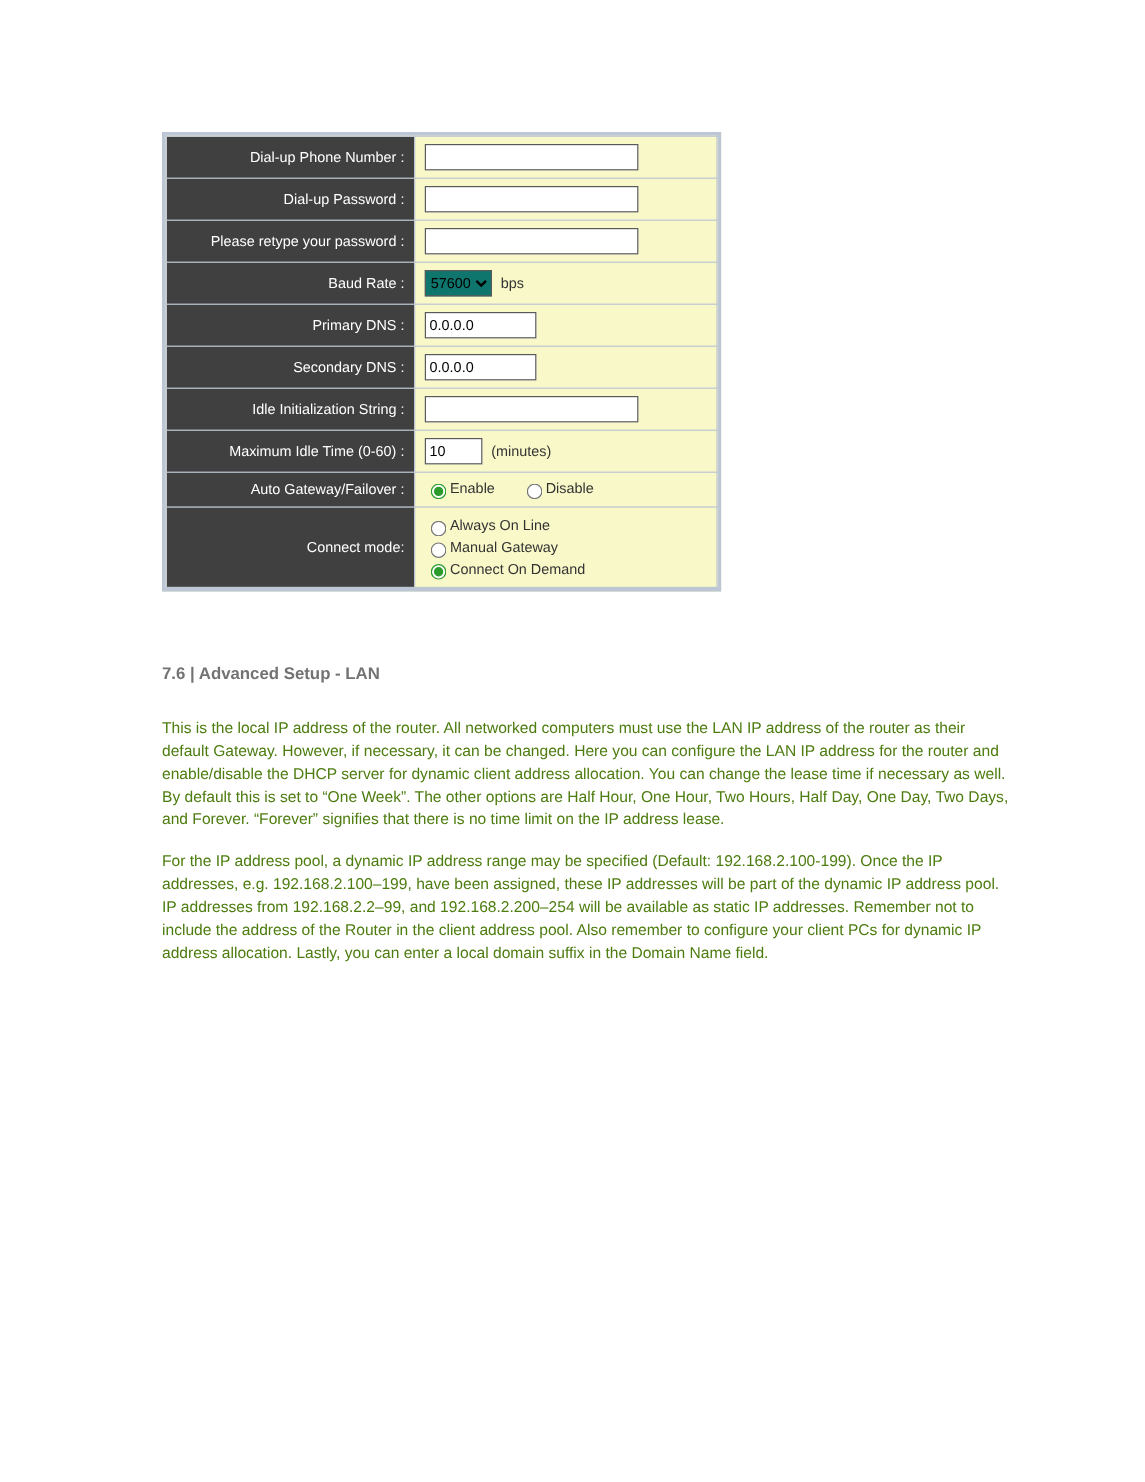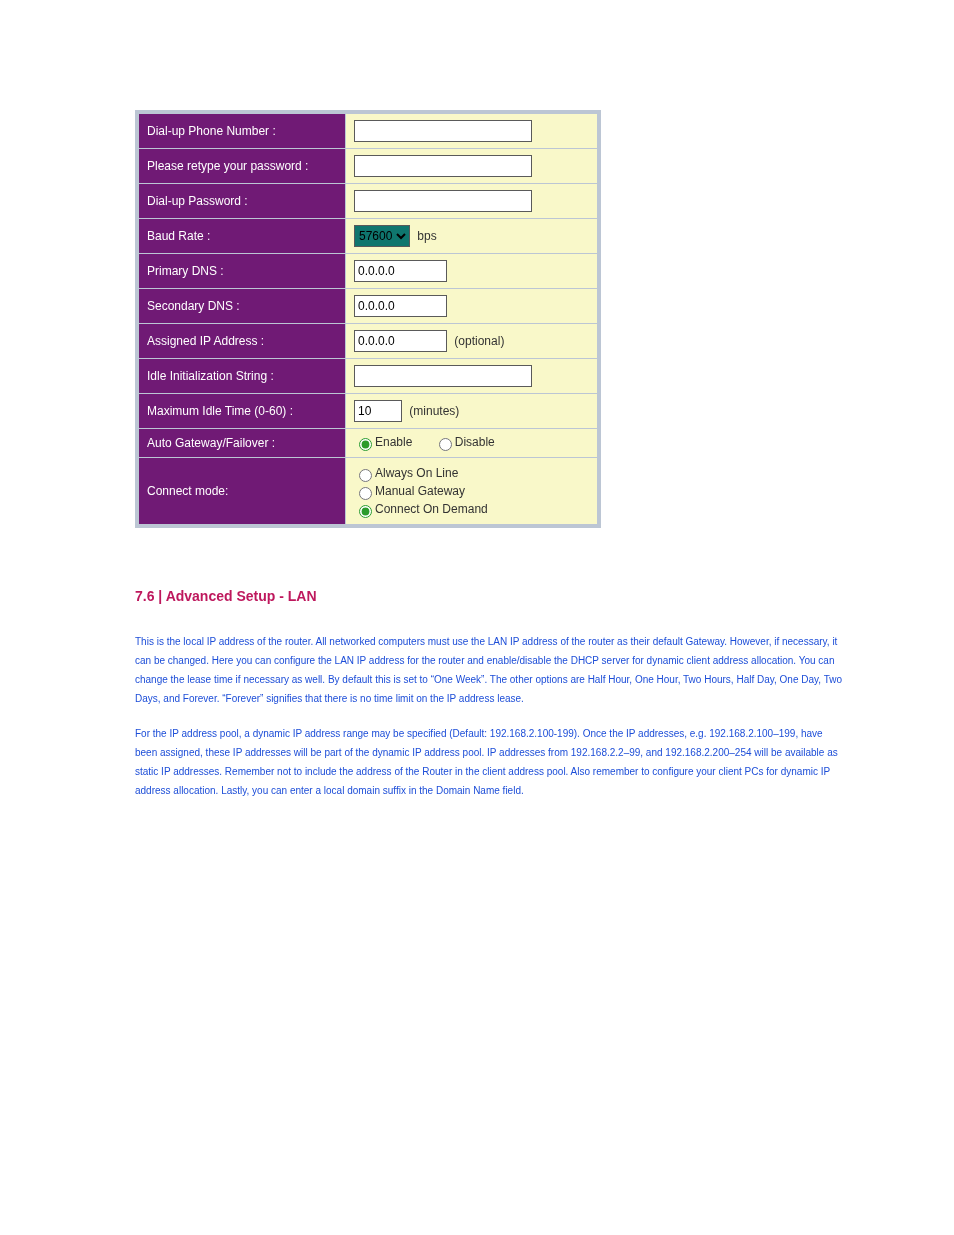--- a/index.html
+++ b/index.html
@@ -22,22 +22,23 @@
   .form-table {
     width: 100%;
     border-collapse: collapse;
   }
   .form-table td {
     border: 1px solid #bcc6d4;
     padding: 6px 8px;
     vertical-align: middle;
   }
   .label-cell {
-    background: #701a75;
+    background: #404040;
     color: #fff;
+    text-align: right;
     width: 190px;
     font-size: 12px;
   }
   .value-cell {
     background: #f9f8c9;
     color: #333;
     font-size: 12px;
   }
   .value-cell input[type="text"],
   .value-cell input[type="password"] {
@@ -75,52 +76,52 @@
     margin-right: 3px;
     vertical-align: middle;
   }
   .doc-section {
     margin-top: 60px;
     width: 710px;
   }
   .doc-heading {
     font-weight: bold;
     font-size: 14px;
-    color: #be185d;
+    color: #737373;
     margin-bottom: 28px;
   }
   .doc-para {
-    font-size: 10px;
+    font-size: 13px;
     line-height: 19px;
-    color: #1d4ed8;
+    color: #4d7c0f;
     margin-bottom: 16px;
   }
 </style>
 </head>
 <body>
 
 <div class="page">
 
   <div class="form-panel">
     <table class="form-table">
       <tbody>
           <tr>
         <td class="label-cell">Dial-up Phone Number :</td>
         <td class="value-cell">
           <input type="text" class="w170" value="" style="">
         </td>
       </tr>
       <tr>
-        <td class="label-cell">Please retype your password :</td>
+        <td class="label-cell">Dial-up Password :</td>
         <td class="value-cell">
           <input type="password" class="w170" value="" style="">
         </td>
       </tr>
       <tr>
-        <td class="label-cell">Dial-up Password :</td>
+        <td class="label-cell">Please retype your password :</td>
         <td class="value-cell">
           <input type="password" class="w170" value="" style="">
         </td>
       </tr>
       <tr>
         <td class="label-cell">Baud Rate :</td>
         <td class="value-cell">
           <select>
             <option>57600</option>
           </select>
@@ -130,27 +131,20 @@
       <tr>
         <td class="label-cell">Primary DNS :</td>
         <td class="value-cell">
           <input type="text" class="w85" value="0.0.0.0" style="">
         </td>
       </tr>
       <tr>
         <td class="label-cell">Secondary DNS :</td>
         <td class="value-cell">
           <input type="text" class="w85" value="0.0.0.0" style="">
-        </td>
-      </tr>
-      <tr>
-        <td class="label-cell">Assigned IP Address :</td>
-        <td class="value-cell">
-          <input type="text" class="w85" value="0.0.0.0" style="">
-          <span class="unit">(optional)</span>
         </td>
       </tr>
       <tr>
         <td class="label-cell">Idle Initialization String :</td>
         <td class="value-cell">
           <input type="text" class="w170" value="" style="">
         </td>
       </tr>
       <tr>
         <td class="label-cell">Maximum Idle Time (0-60) :</td>

